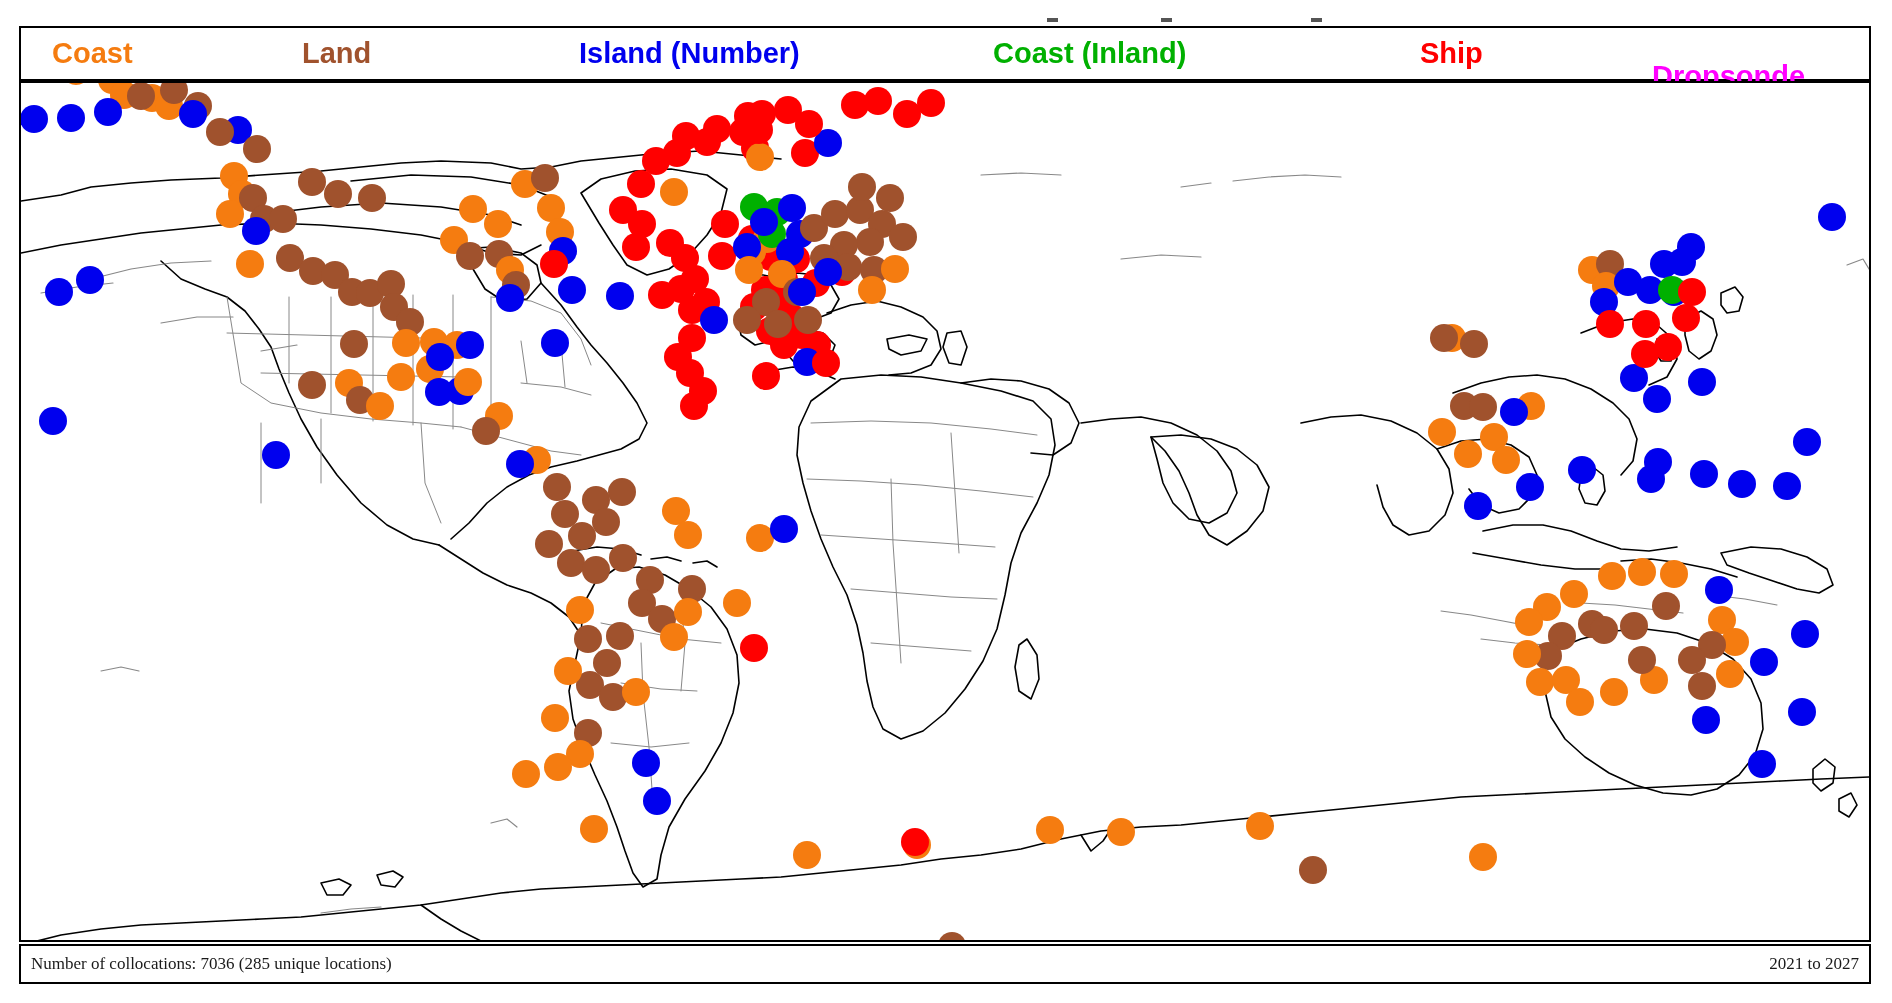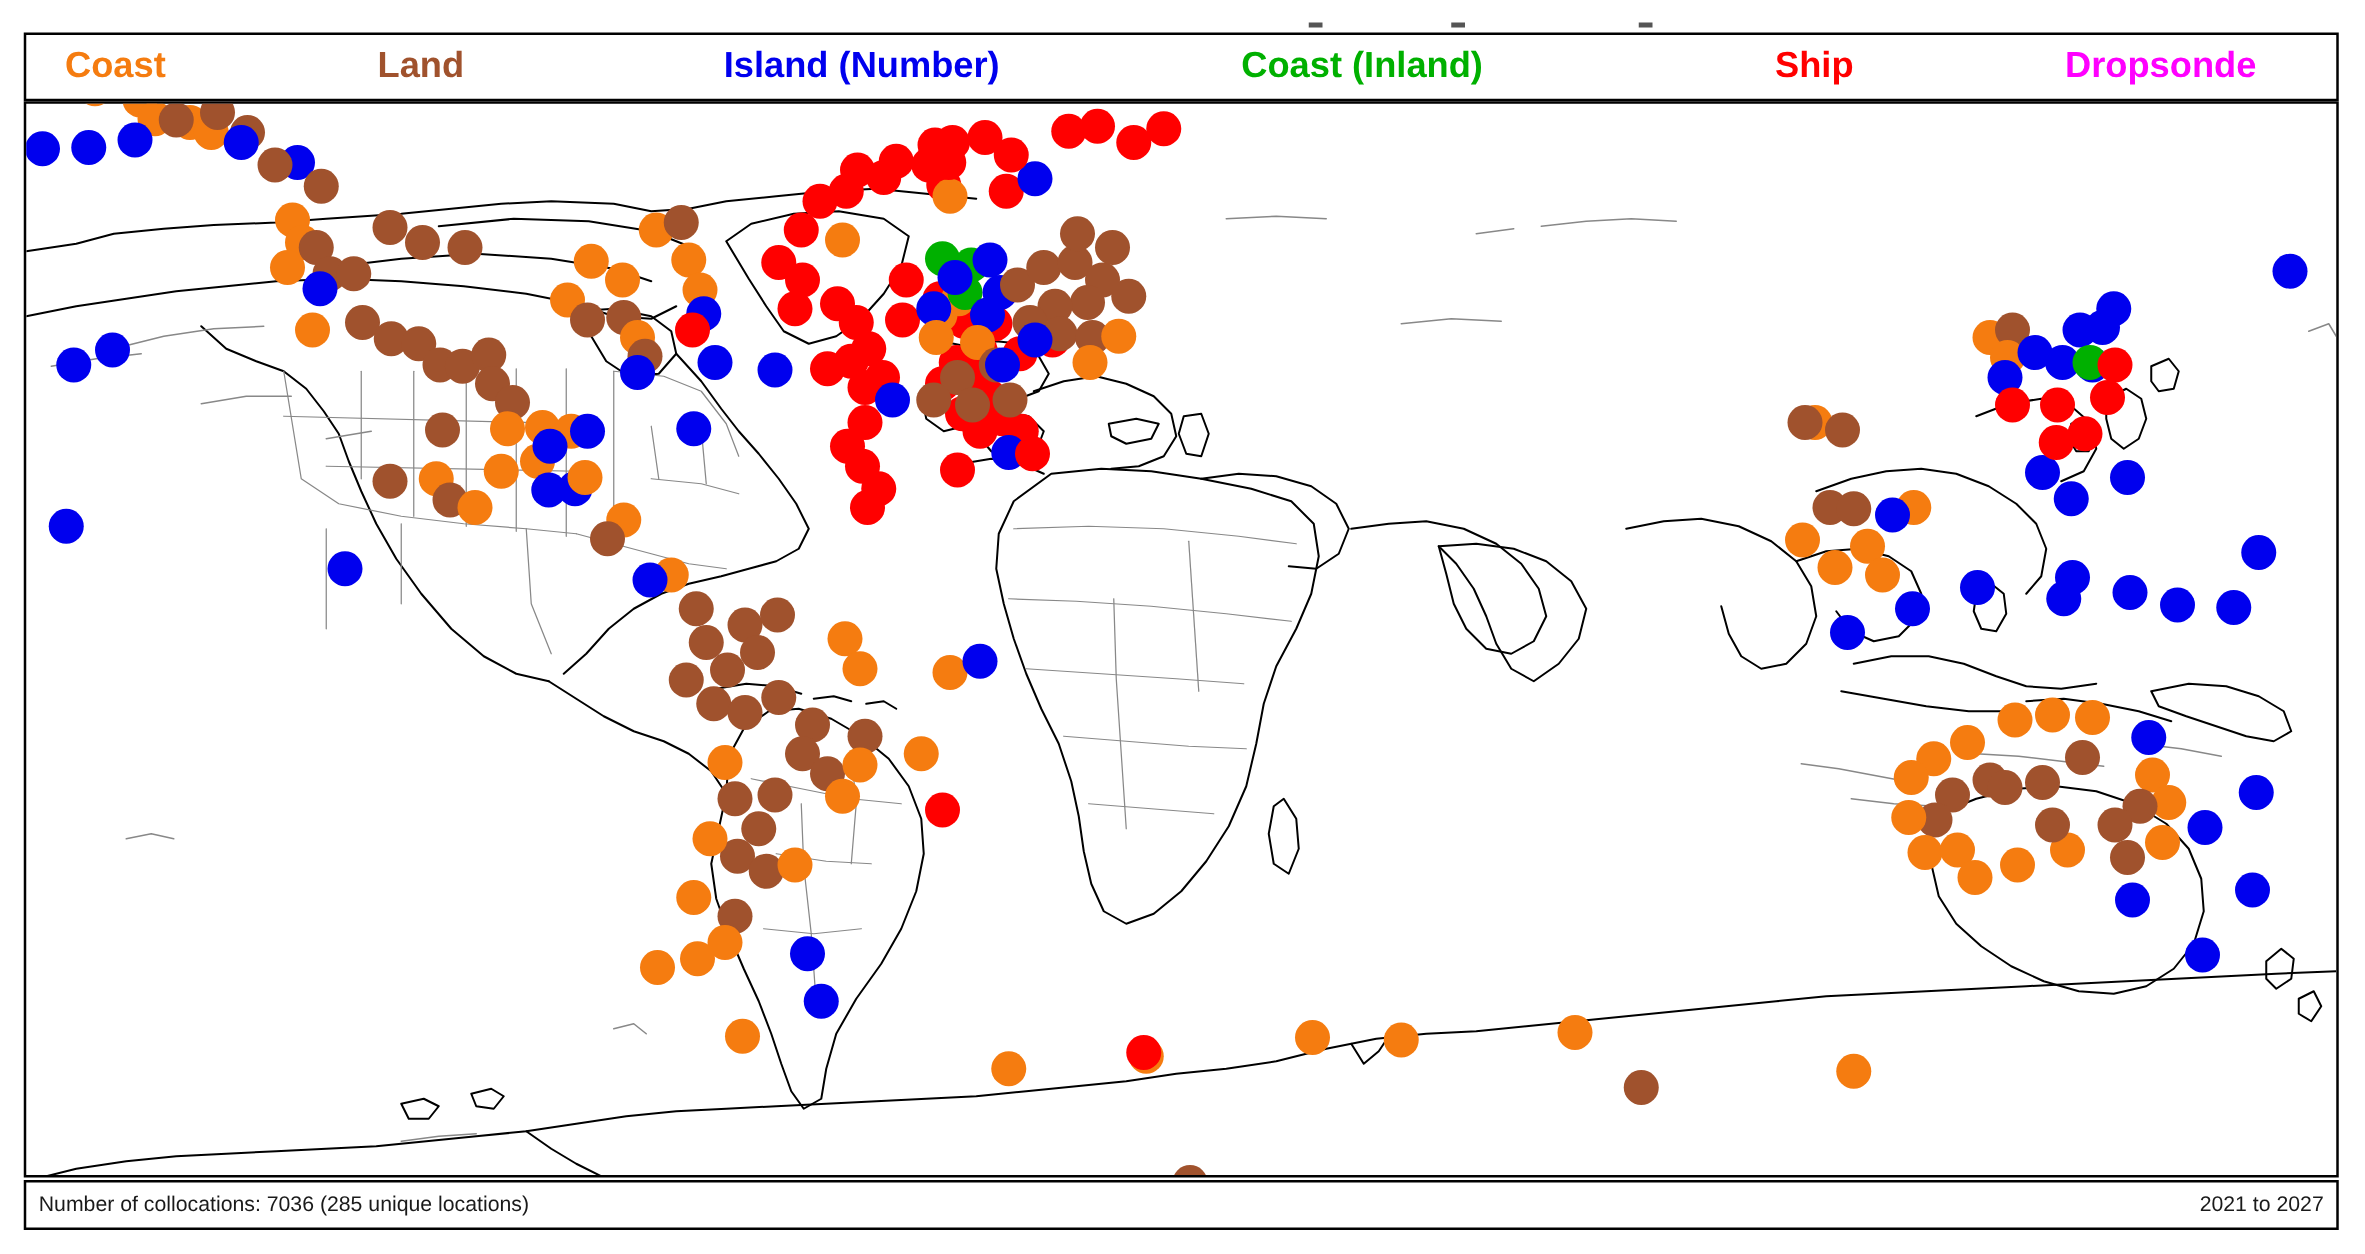--- a/index.html
+++ b/index.html
@@ -24,21 +24,21 @@
     position:absolute;left:19px;top:81px;width:1852px;height:861px;
     border:2px solid #000;box-sizing:border-box;background:#ffffff;overflow:hidden;
   }
   #map-svg{position:absolute;left:0;top:0;width:100%;height:100%;display:block;}
   #points-layer{position:absolute;left:0;top:0;width:100%;height:100%;}
   .pt{position:absolute;border-radius:50%;}
 
   
   #status-bar{
     position:absolute;left:19px;top:944px;width:1852px;height:40px;
-    border:2px solid #000;box-sizing:border-box;background:#fff;
+    border:2px solid #000;box-sizing:border-box;background:#fff;font-family:Liberation Serif, serif;
   }
   #status-left{
     position:absolute;left:10px;top:50%;transform:translateY(-50%);
     font-size:17px;color:#1a1a1a;white-space:nowrap;
   }
   #status-right{
     position:absolute;right:10px;top:50%;transform:translateY(-50%);
     font-size:17px;color:#1a1a1a;white-space:nowrap;
   }
 </style>
@@ -52,21 +52,21 @@
       <div class="tick" style="left: 1161px;"></div>
       <div class="tick" style="left: 1311px;"></div>
     </div>
 
   <div id="legend-box">
       <div class="legend-item" style="left: 1px; color: rgb(245, 124, 16); margin-left: 30px;">Coast</div>
       <div class="legend-item" style="left: 281px; color: rgb(160, 82, 45);">Land</div>
       <div class="legend-item" style="left: 558px; color: rgb(0, 0, 238);">Island (Number)</div>
       <div class="legend-item" style="left: 972px; color: rgb(0, 176, 0);">Coast (Inland)</div>
       <div class="legend-item" style="left: 1399px; color: rgb(255, 0, 0);">Ship</div>
-      <div class="legend-item" style="left: 1631px; color: rgb(255, 0, 255);">Dropsonde</div>
+      <div class="legend-item" style="left: 1631px; color: rgb(255, 0, 255); margin-top: 23px;">Dropsonde</div>
     </div>
 
   <div id="map-frame">
     <svg id="map-svg" viewBox="0 0 1848 857" preserveAspectRatio="none">
       <g fill="none" stroke="#000000" stroke-width="1.6" stroke-linejoin="round" stroke-linecap="round">
 
         <path d="M0 118 L40 112 L70 104 L110 100 L150 97 L200 95 L240 92 L300 88 L340 84 L380 80
                  L420 78 L470 80 L500 86 L530 84 L560 78 L600 74 L640 70 L680 68 L720 72 L760 76"></path>
 
         <path d="M560 110 L580 96 L614 88 L650 86 L686 92 L706 106 L700 130 L686 152 L668 172

